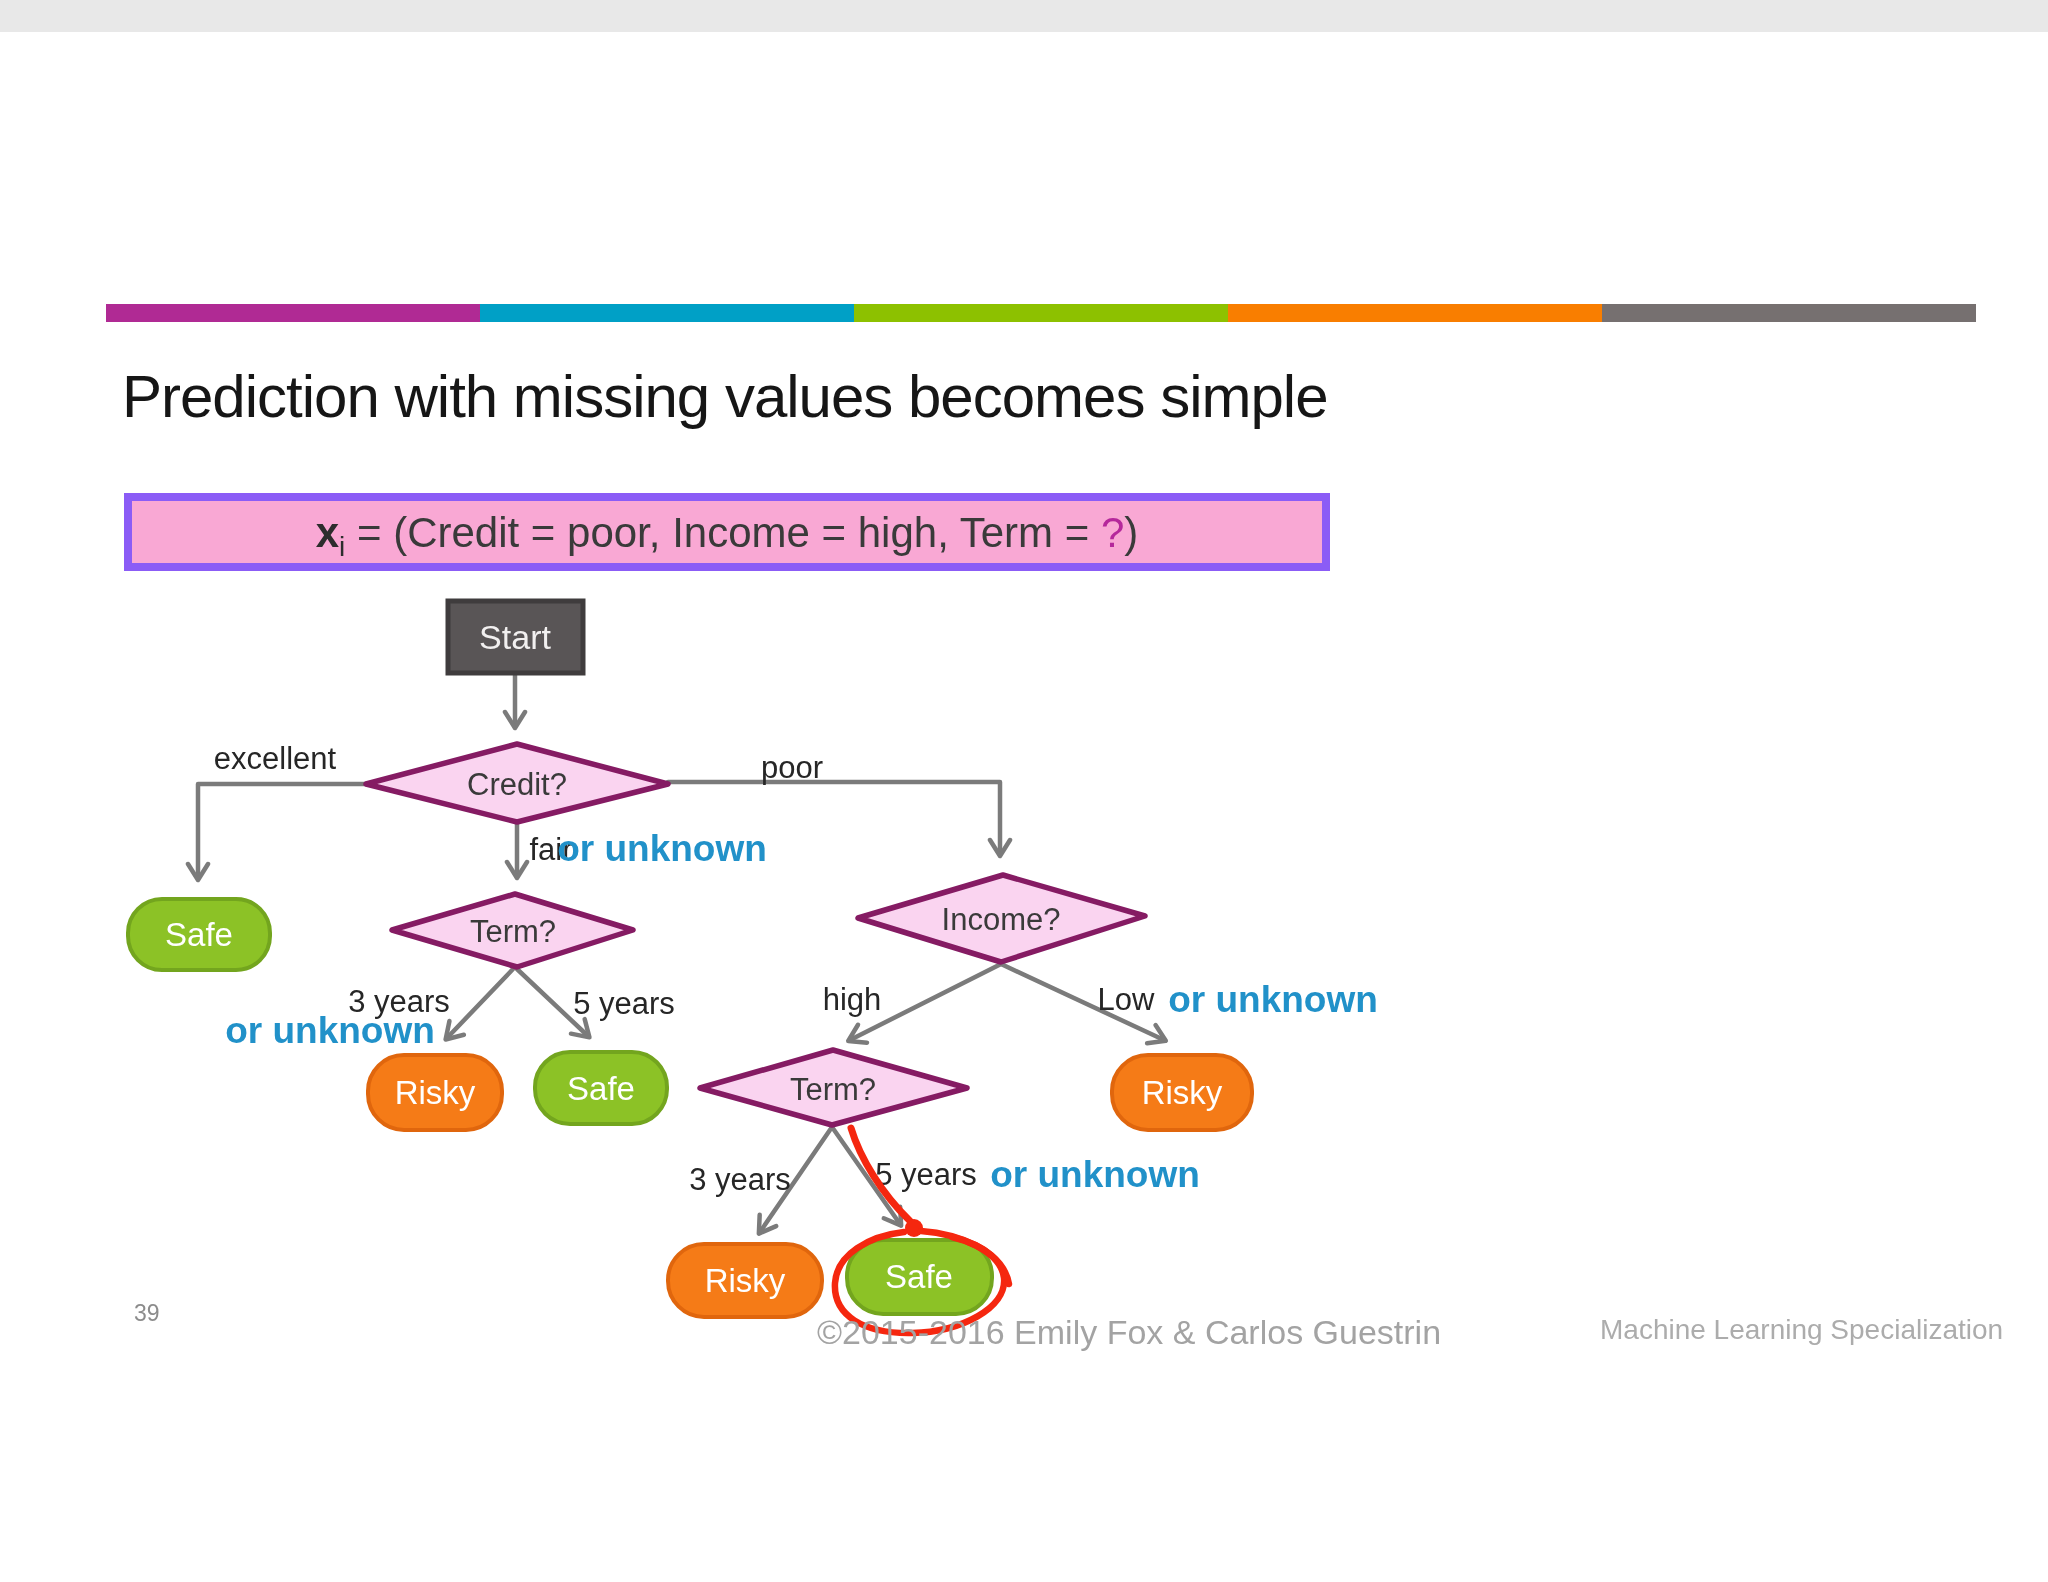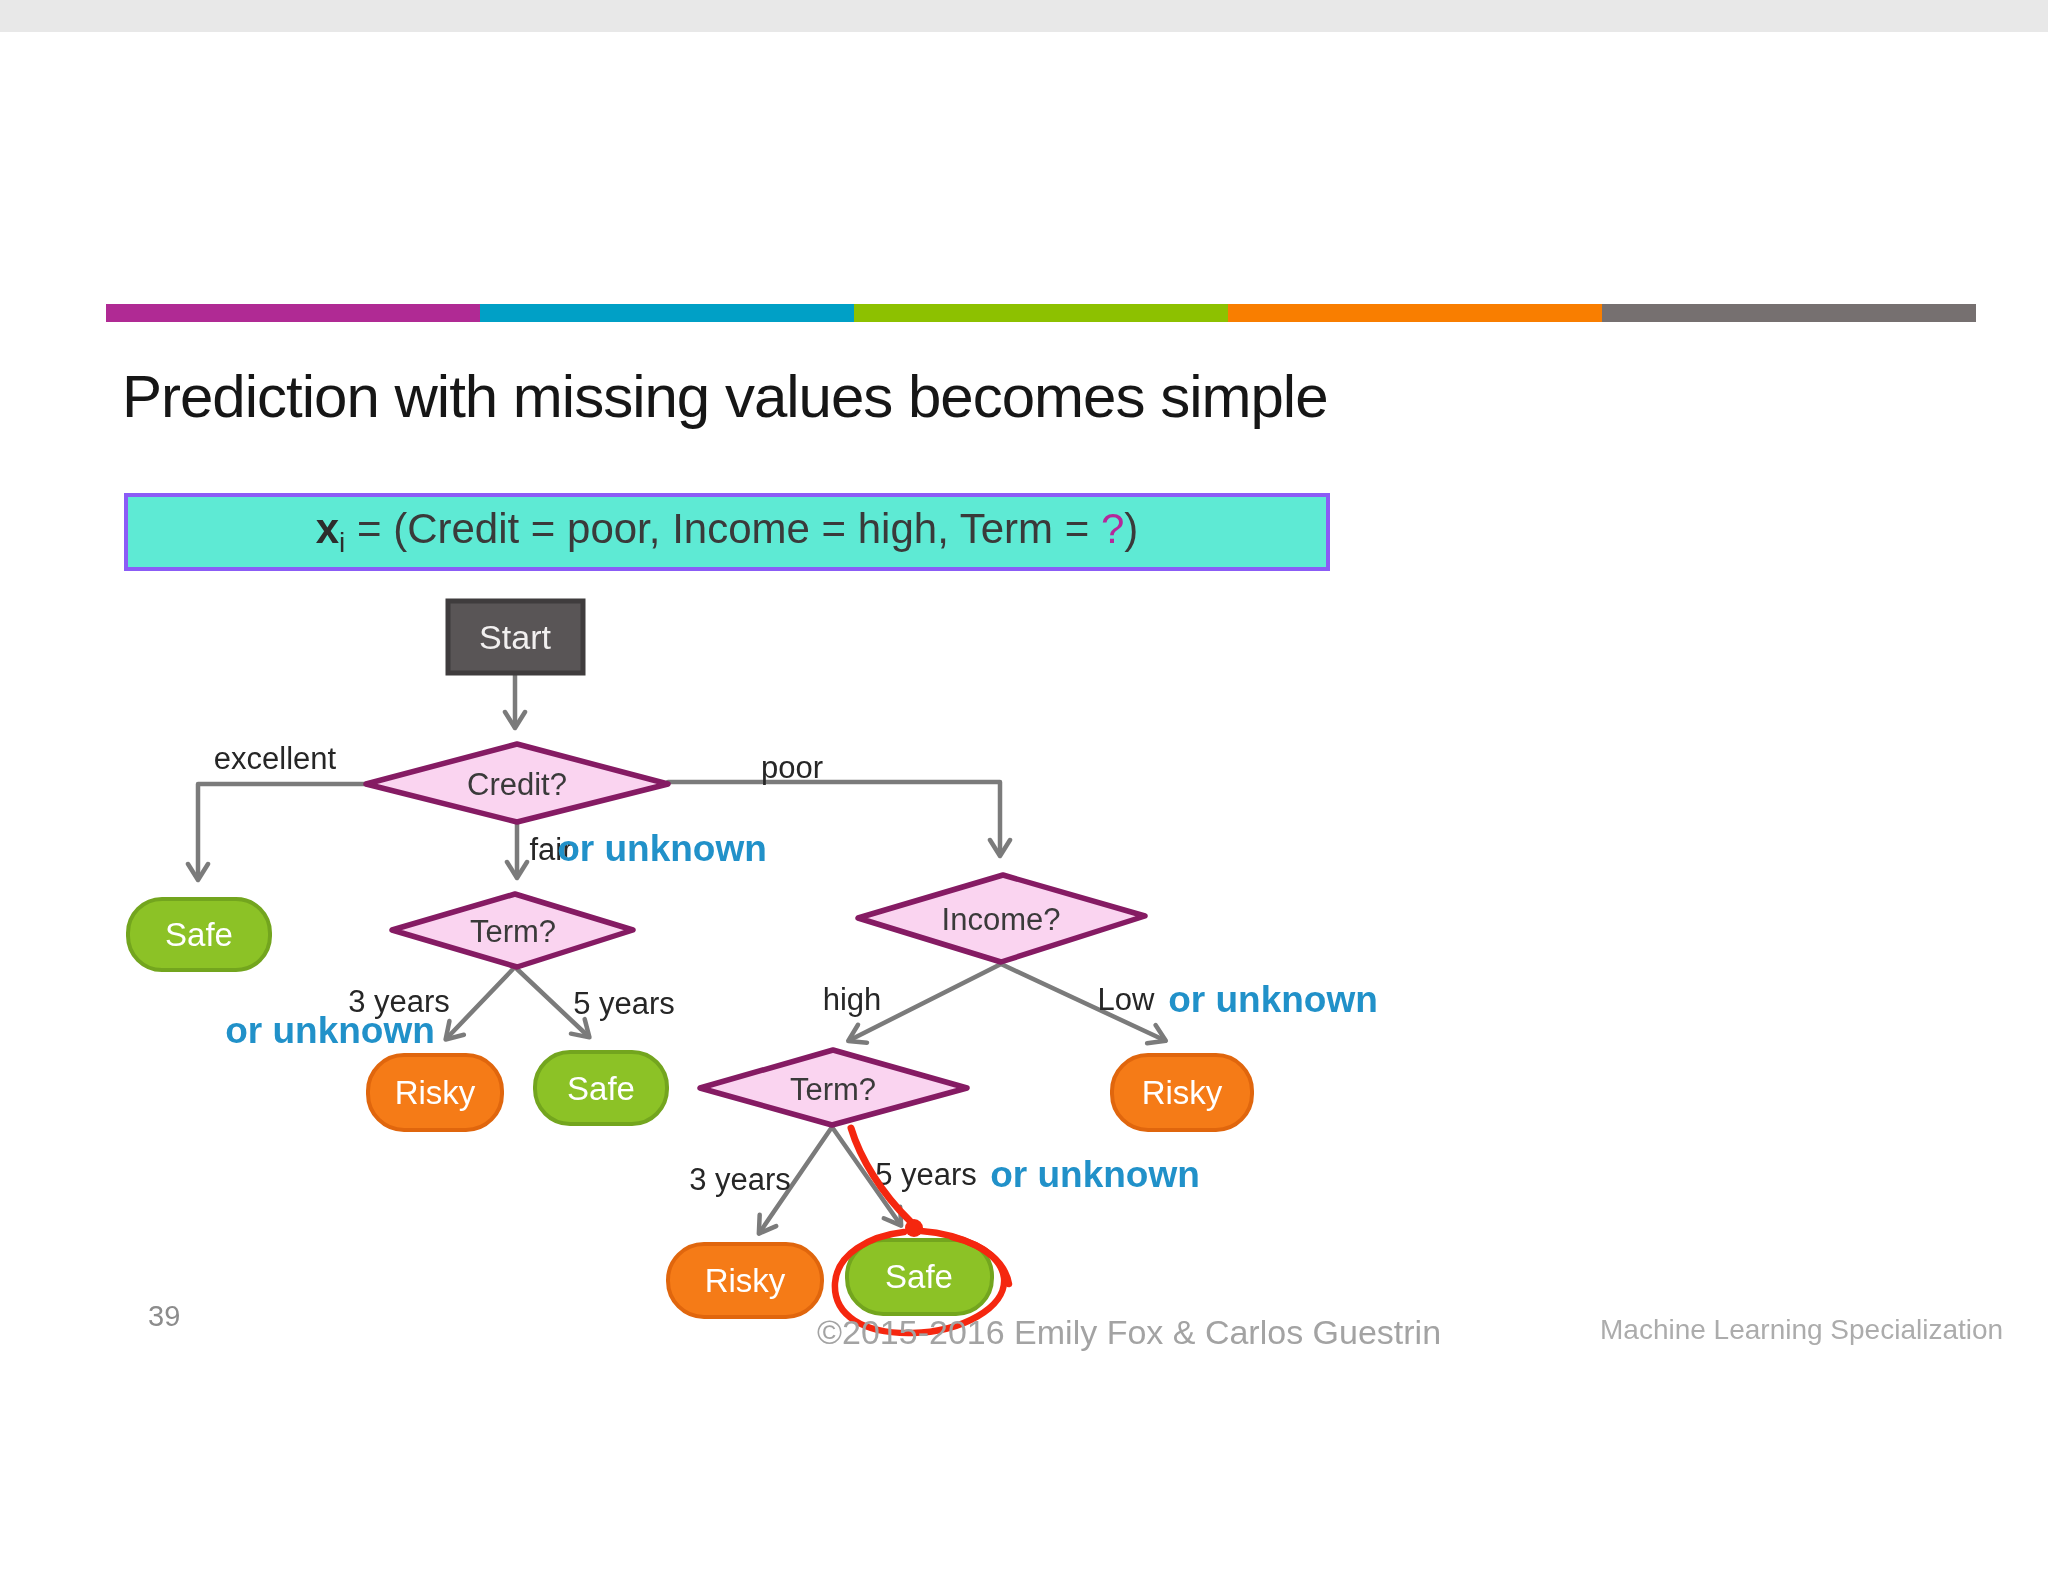--- a/index.html
+++ b/index.html
@@ -19,33 +19,33 @@
   .seg-orange  { background:#F97E00; }
   .seg-gray    { background:#767070; }
 
   .title {
     position:absolute; left:122px; top:330px;
     font-size:60px; font-weight:400; color:#161616; letter-spacing:-1px;
   }
 
   .formula-box {
     position:absolute; left:124px; top:461px; width:1206px; height:78px;
-    border:4px solid #8b5cf6; background:#5eead4;
-    display:flex; align-items:center; justify-content:center;
+    border:8px solid #8b5cf6; background:#f9a8d4;
+    display:flex; align-items:flex-end; justify-content:center;
     font-size:42px; color:#3a3a3a;
   }
   .formula-box .fvar { font-weight:bold; color:#2d2d2d; }
   .formula-box .fsub { font-size:28px; vertical-align:sub; color:#2d2d2d; }
   .formula-box .fmissing { color:#B5289B; }
 
   .diagram { position:absolute; left:0; top:0; width:2048px; height:1582px; }
 
   .page-number {
-    position:absolute; left:148px; top:1268px;
-    font-size:29px; color:#8C8C8C;
+    position:absolute; left:134px; top:1268px;
+    font-size:23px; color:#8C8C8C;
   }
   .footer-left {
     position:absolute; left:817px; top:1281px;
     font-size:34px; color:#A3A3A3;
   }
   .footer-right {
     position:absolute; left:1600px; top:1282px;
     font-size:28px; color:#ACACAC;
   }
 

